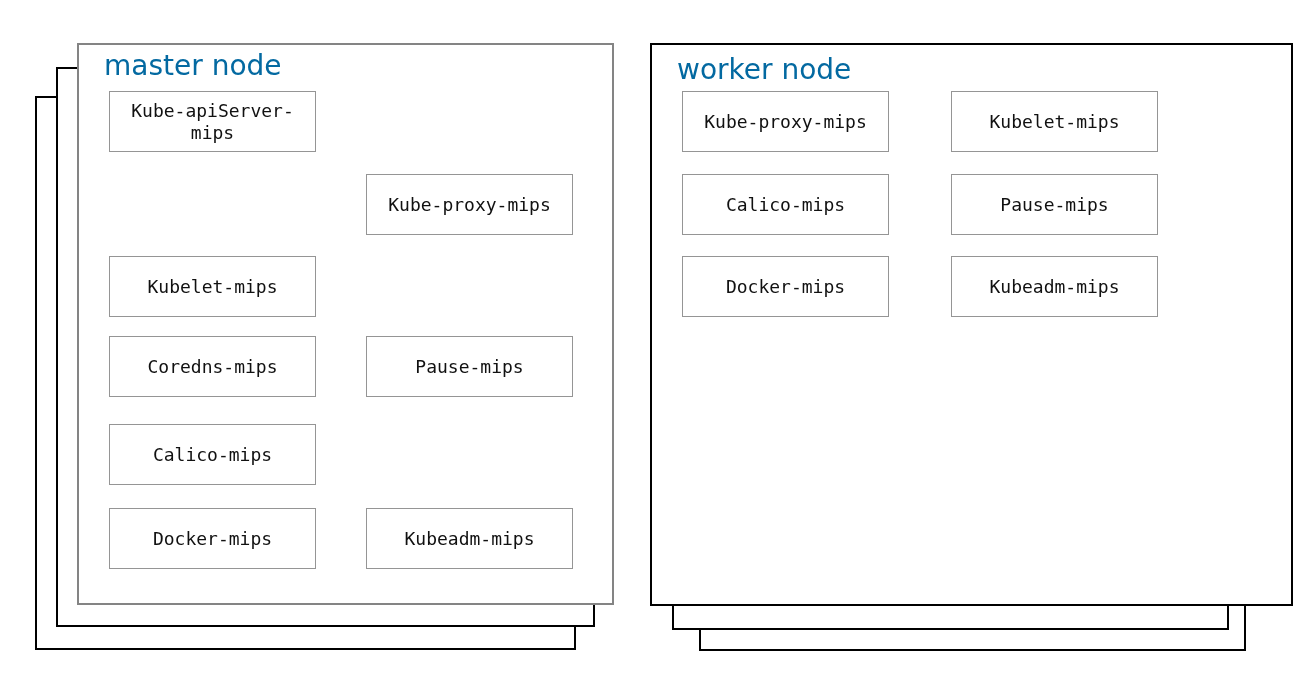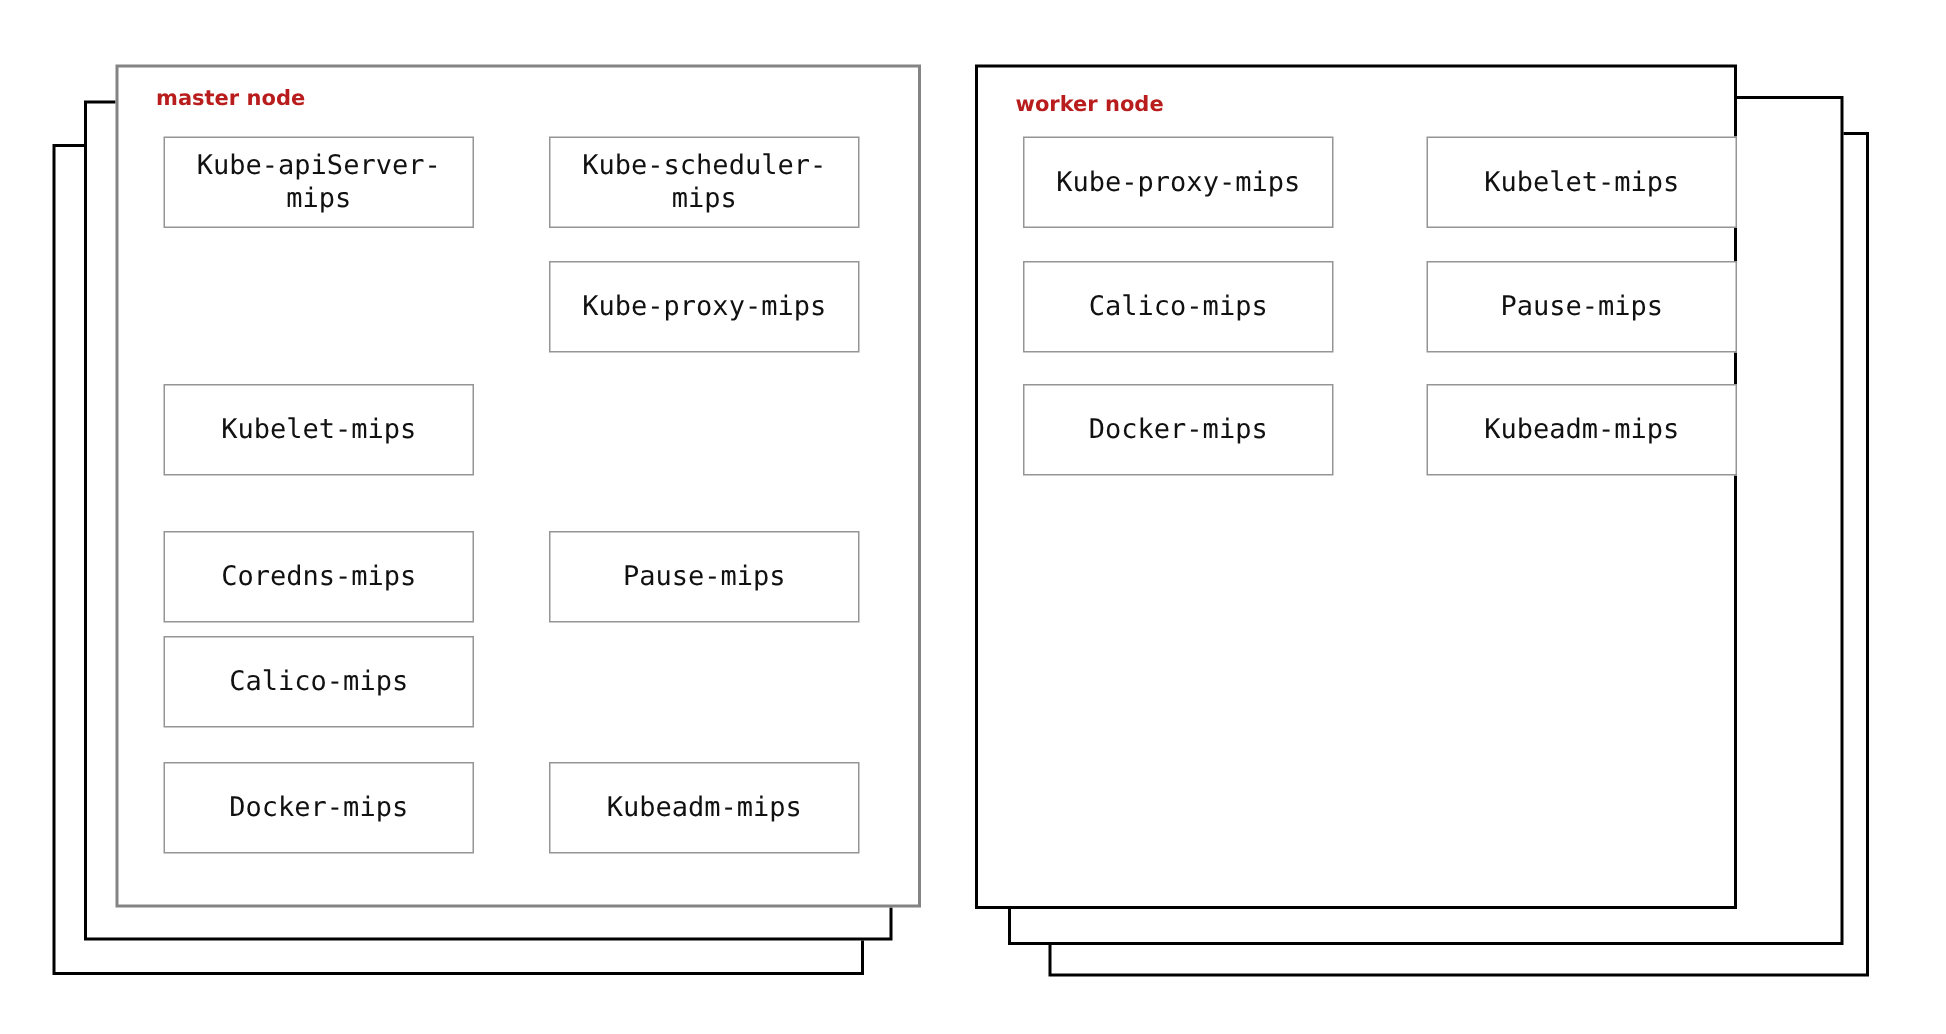--- a/index.html
+++ b/index.html
@@ -26,40 +26,39 @@
   .node-box {
     position: absolute;
     background: #ffffff;
     box-sizing: border-box;
   }
   .node-box.master-front {
     left: 77px; top: 43px; width: 537px; height: 562px;
     border: 2px solid #848484;
   }
   .node-box.worker-front {
-    left: 650px; top: 43px; width: 508px; height: 563px;
+    left: 650px; top: 43px; width: 643px; height: 563px;
     border: 2px solid #000000;
   }
   
   .m-layer2 { left: 56px; top: 67px; width: 539px; height: 560px; }
   .m-layer3 { left: 35px; top: 96px; width: 541px; height: 554px; }
   
   .w-layer2 { left: 672px; top: 64px; width: 557px; height: 566px; }
   .w-layer3 { left: 699px; top: 88px; width: 547px; height: 563px; }
 
   .node-title {
     position: absolute;
     left: 25px;
     top: 8px;
     font-family: "DejaVu Sans", "Liberation Sans", sans-serif;
-    font-size: 14px;
+    font-size: 28px;
     line-height: 26px;
-    color: #b91c1c;
+    color: #0369a1;
     white-space: nowrap;
-    font-weight: bold;
   }
   .worker-front .node-title { top: 12px; }
 
   .component-box {
     position: absolute;
     width: 207px;
     height: 61px;
     box-sizing: border-box;
     border: 1px solid #959595;
     background: #ffffff;
@@ -77,39 +76,36 @@
   .component-box span { display: inline-block; max-width: 189px; }
 
   
   .col1  { left: 30px; }
   .col2  { left: 287px; }
   .wcol1 { left: 30px; }
   .wcol2 { left: 299px; }
   .r1 { top: 46px; }
   .r2 { top: 129px; }
   .r3 { top: 211px; }
-  .r4 { top: 291px; margin-top: 18px; }
+  .r4 { top: 291px; }
   .r5 { top: 379px; }
   .r6 { top: 463px; }
 </style>
 </head>
 <body>
 
 <div class="canvas">
 
   <div class="stack-layer m-layer3"></div>
   <div class="stack-layer m-layer2"></div>
   <div class="node-box master-front">
     <div class="node-title">master node</div>
 
     <div class="component-box col1 r1">
         <span>Kube-apiServer-mips</span>
-      </div>
-    <div class="component-box col2 r1">
-        <span>Kube-scheduler-mips</span>
       </div>
 
     <div class="component-box col2 r2">
         <span>Kube-proxy-mips</span>
       </div>
 
     <div class="component-box col1 r3">
         <span>Kubelet-mips</span>
       </div>
 

